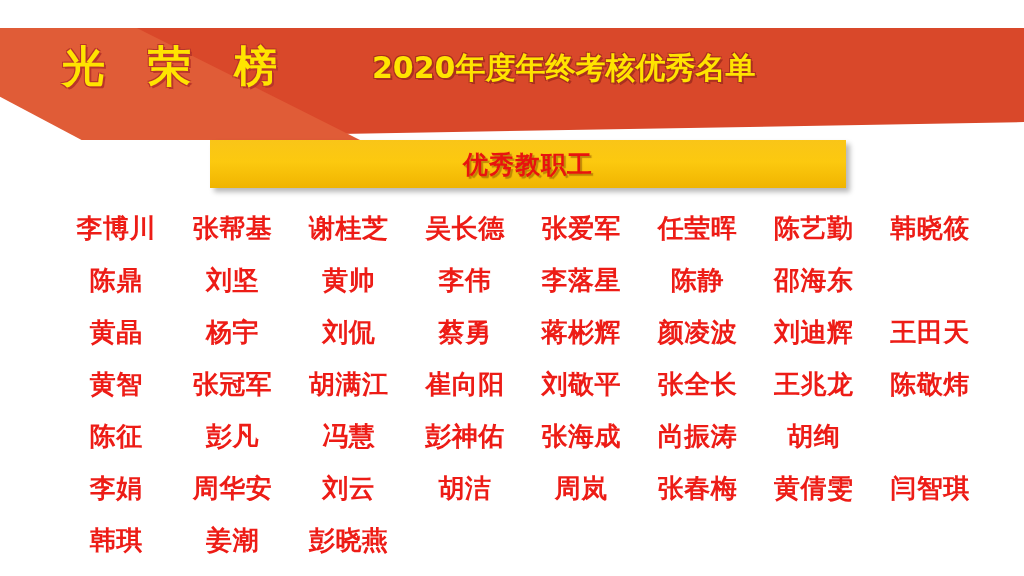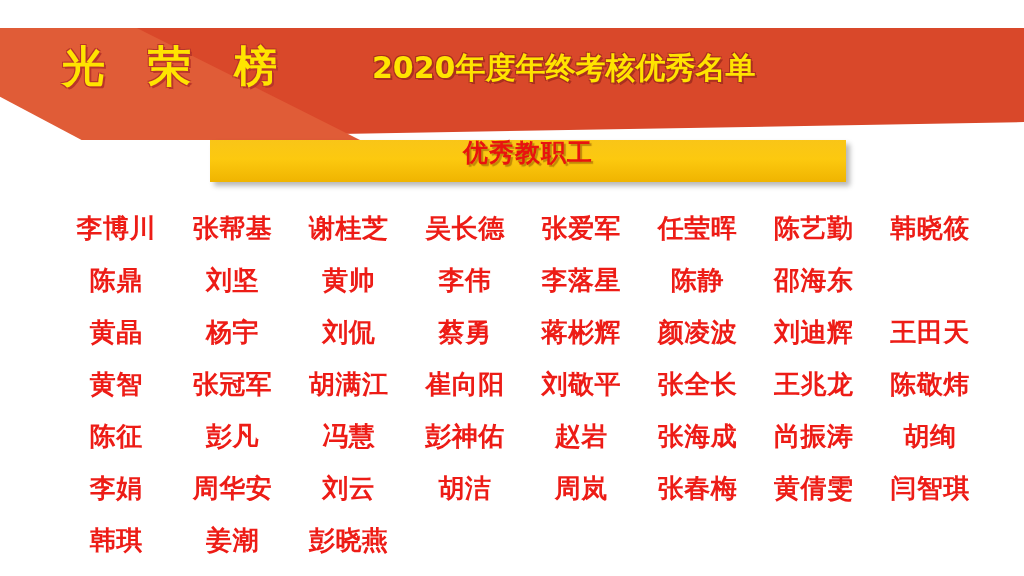--- a/index.html
+++ b/index.html
@@ -92,25 +92,25 @@
       -1px 1px 0 #a8301f;
     white-space: nowrap;
   }
 
   
   .category-banner {
     position: absolute;
     left: 210px;
     top: 112px;
     width: 636px;
-    height: 42px;
+    height: 48px;
     background: linear-gradient(to bottom, #f9c518 0%, #fcc90f 45%, #f0b400 100%);
     box-shadow: 4px 4px 5px rgba(0,0,0,0.28);
     display: flex;
-    align-items: flex-start;
+    align-items: center;
     justify-content: center;
   }
   .category-label {
     font-size: 25px;
     font-weight: bold;
     color: #e8130f;
     letter-spacing: 1px;
     line-height: 1;
     text-shadow: 2px 2px 1px rgba(120,60,0,0.45);
     white-space: nowrap;
@@ -205,21 +205,20 @@
       <span class="name-cell">张全长</span>
       <span class="name-cell">王兆龙</span>
       <span class="name-cell">陈敬炜</span>
     </div>
 
     <div class="name-row">
       <span class="name-cell">陈征</span>
       <span class="name-cell">彭凡</span>
       <span class="name-cell">冯慧</span>
       <span class="name-cell">彭神佑</span>
-      <span class="name-cell">赵岩</span>
       <span class="name-cell">张海成</span>
       <span class="name-cell">尚振涛</span>
       <span class="name-cell">胡绚</span>
     </div>
 
     <div class="name-row">
       <span class="name-cell">李娟</span>
       <span class="name-cell">周华安</span>
       <span class="name-cell">刘云</span>
       <span class="name-cell">胡洁</span>

